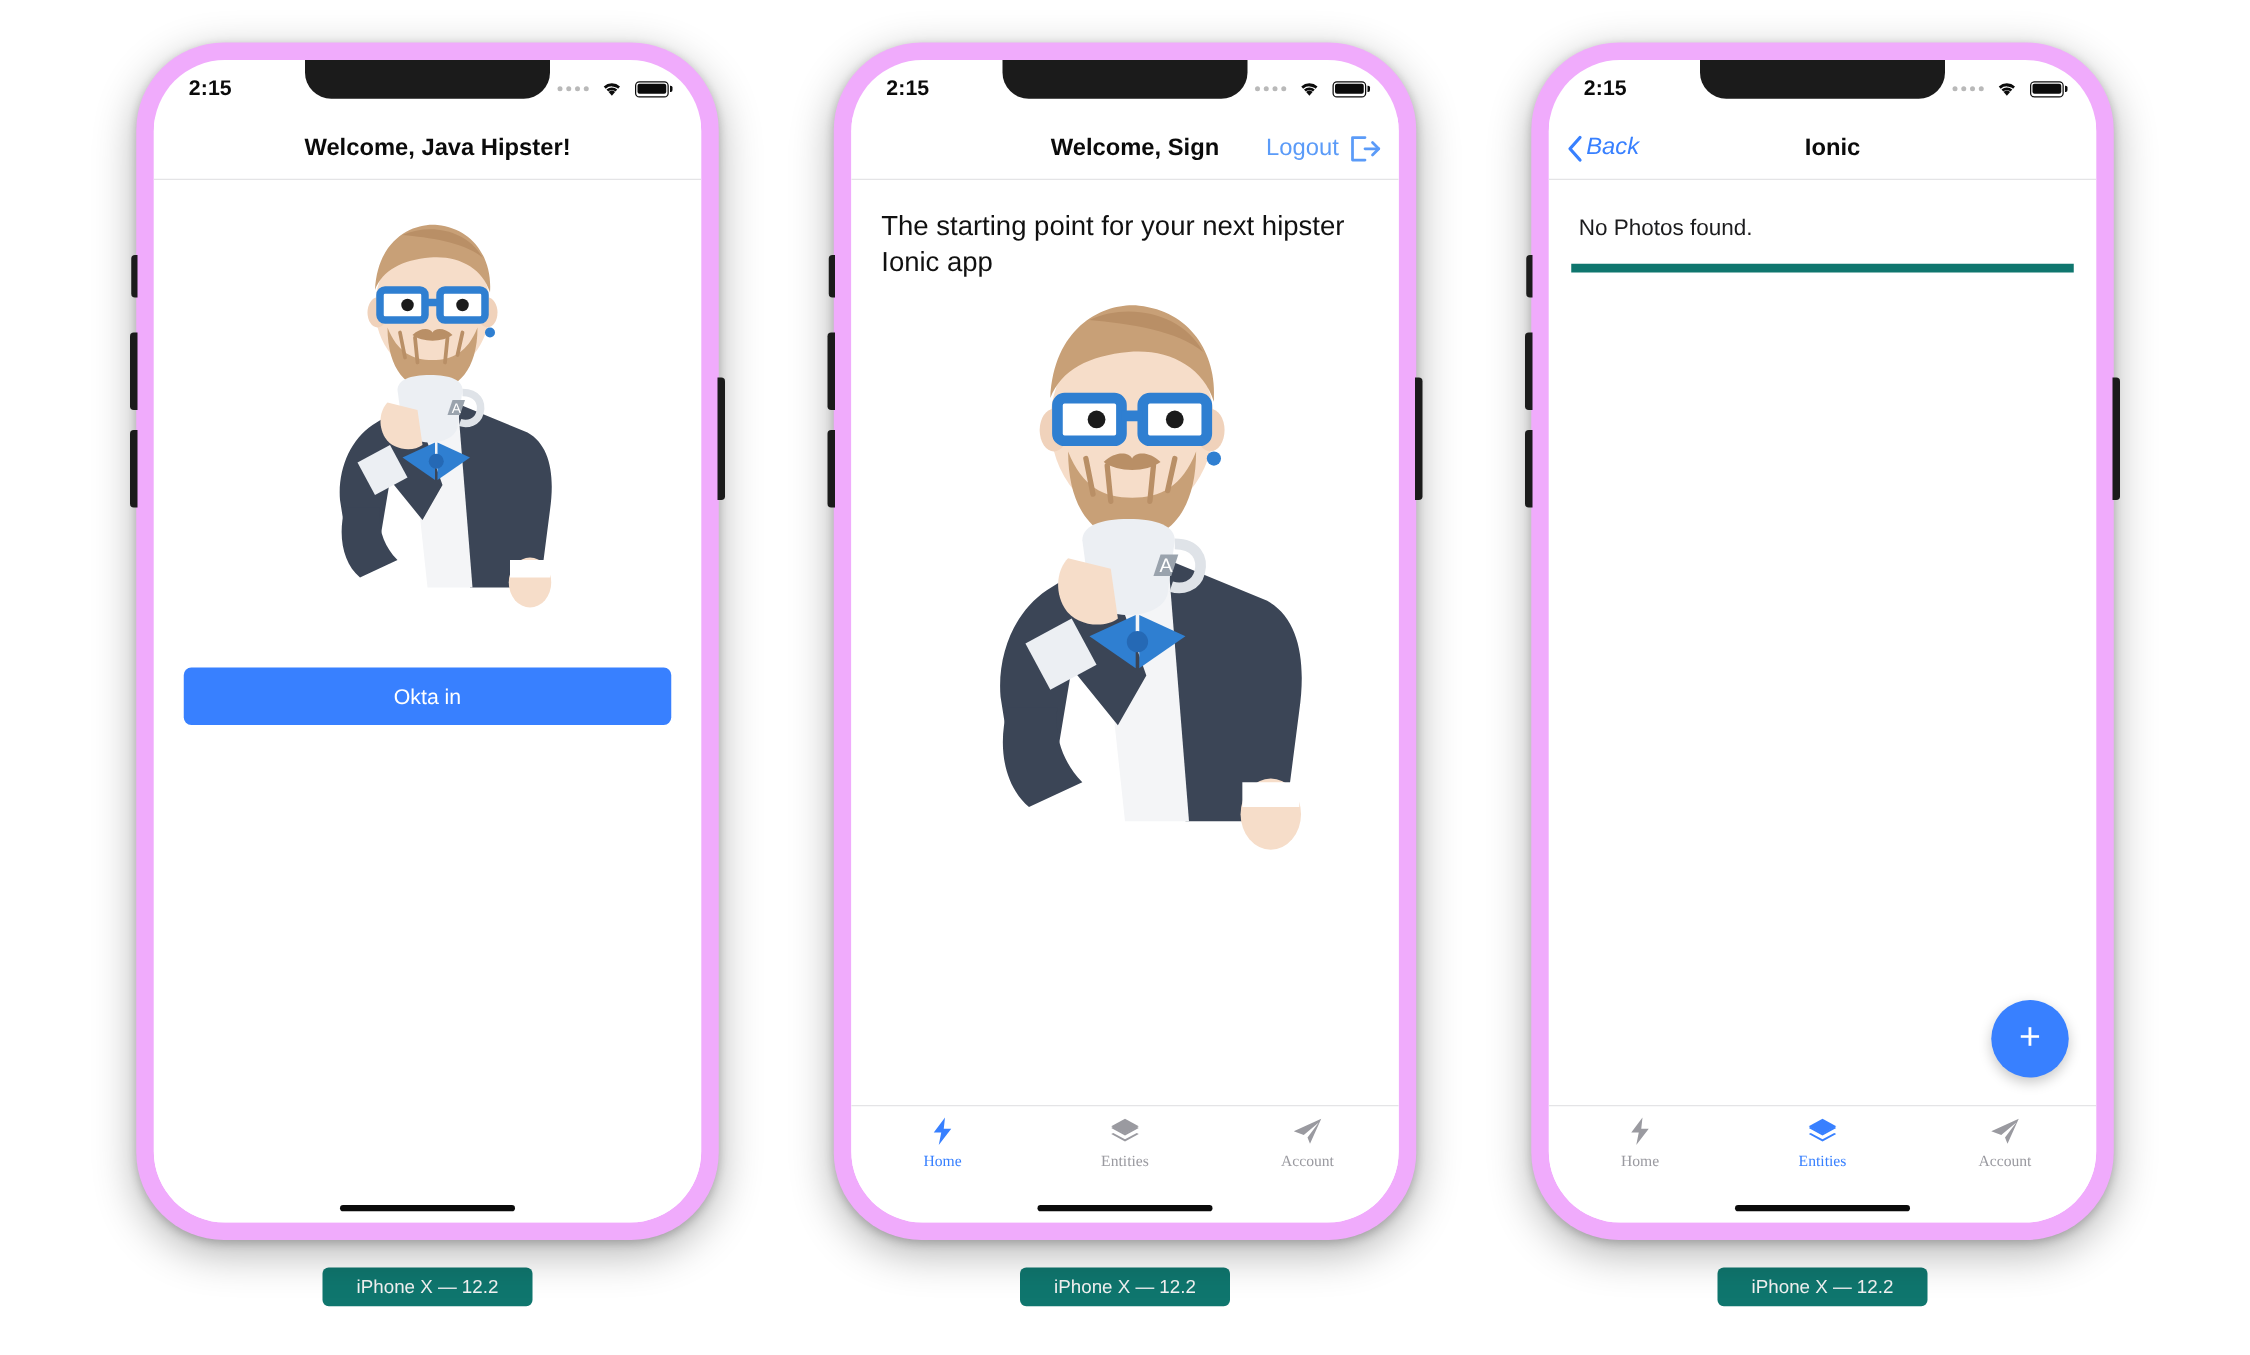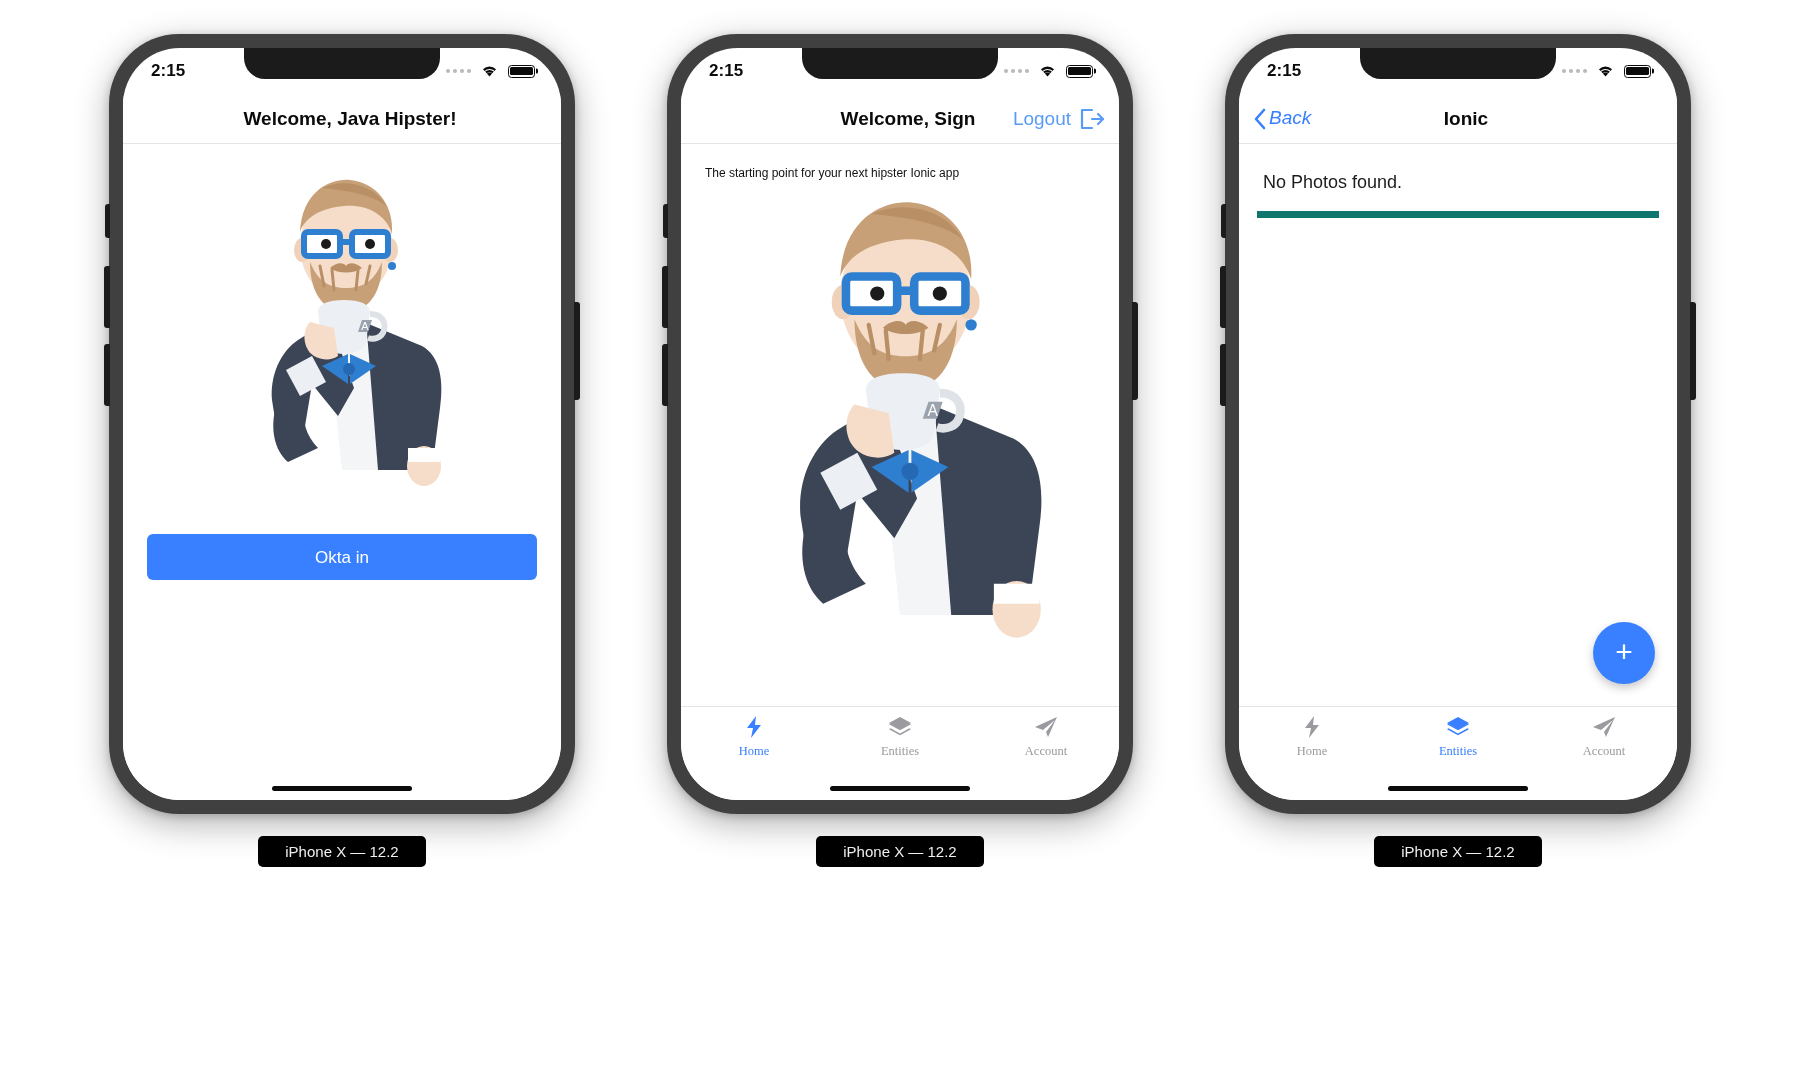--- a/index.html
+++ b/index.html
@@ -19,22 +19,22 @@
     padding-top:34px;
     box-sizing:border-box;
   }
 
   
   .device-wrap{
     display:flex;flex-direction:column;align-items:center;
   }
   .device{
     position:relative;
-    width:466px;height:780px;
-    background:#404040;
+    width:466px;height:958px;
+    background:#f0abfc;
     border-radius:70px;
     box-shadow:0 10px 34px rgba(0,0,0,.30), 0 2px 8px rgba(0,0,0,.20);
     padding:14px;
     box-sizing:border-box;
   }
   .device::before{ 
     content:"";position:absolute;left:-4px;top:170px;width:5px;height:34px;
     background:#1b1b1b;border-radius:3px 0 0 3px;
   }
   .btn-vol{
@@ -101,21 +101,21 @@
   }
   .nav-right{margin-left:auto;gap:8px;}
   .nav-left{gap:2px;font-style:italic;}
   .chev-back{display:block;}
   .logout-label{font-size:19px;color:#5b9bf8;}
 
   
   .content{flex:1 1 auto;position:relative;overflow:hidden;background:#fff;}
   .pad{padding:22px 24px 0 24px;}
   .lead{
-    font-size:12px;line-height:1.32;color:#111;
+    font-size:22px;line-height:1.32;color:#111;
     margin:0;
   }
   .mascot-box{display:flex;justify-content:center;}
 
   .empty-item{
     margin:0 18px;
     padding:28px 6px 18px 6px;
     font-size:18px;color:#1c1c1e;
     border-bottom:7px solid #0f766e;
   }
@@ -160,21 +160,21 @@
 
   .home-ind{
     position:absolute;bottom:9px;left:50%;transform:translateX(-50%);
     width:140px;height:5px;border-radius:3px;background:#0b0b0b;z-index:8;
   }
   .spacer-bottom{flex:0 0 22px;background:#fff;}
 
   
   .dev-label{
     margin-top:22px;
-    background:#000000;color:#f2f2f2;
+    background:#0f766e;color:#f2f2f2;
     font-size:15px;
     padding:7px 27px;border-radius:5px;
     white-space:nowrap;
   }
 </style>
 </head>
 <body>
 
 <div class="stage">
 

